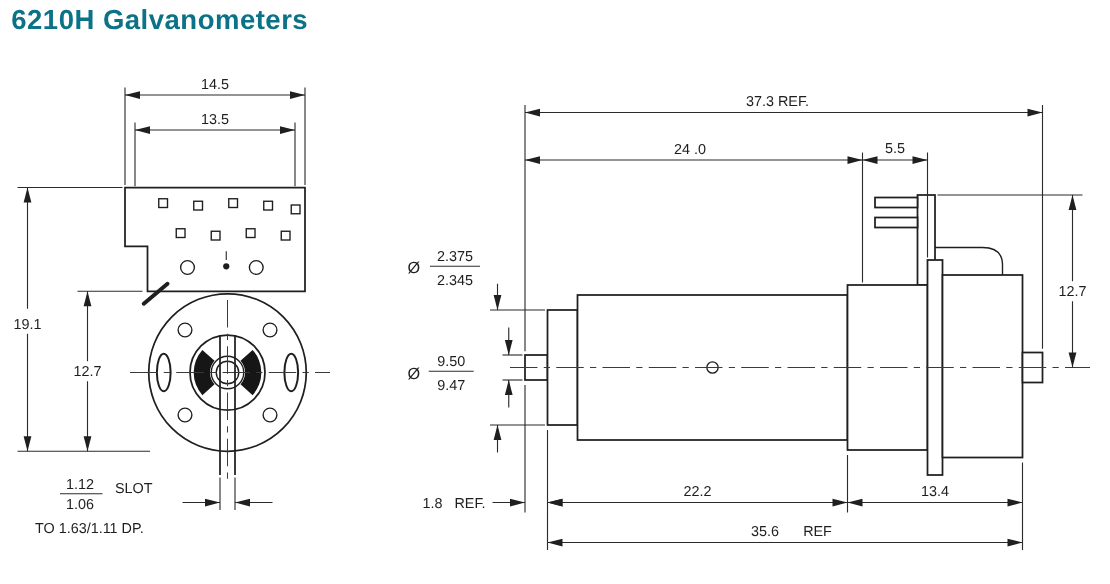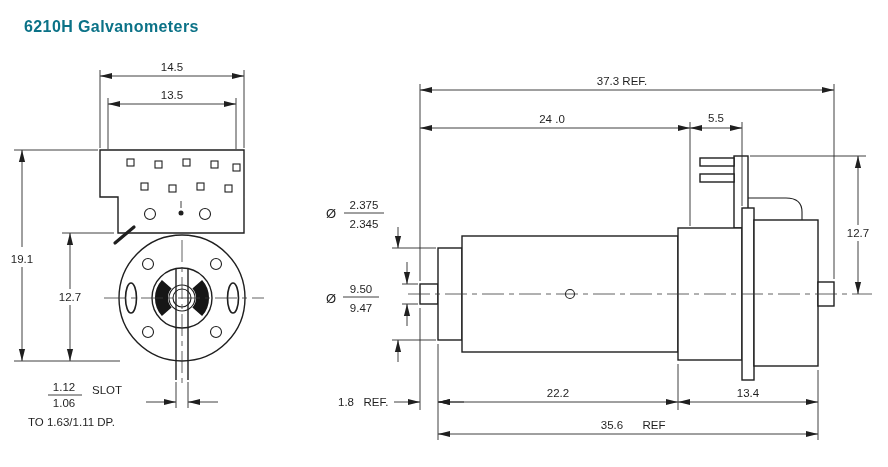--- a/index.html
+++ b/index.html
@@ -1,22 +1,22 @@
 <!DOCTYPE html>
 <html><head>
 <meta charset="utf-8">
 <style>
   html,body { margin:0; padding:0; background:#fff; }
   .stage {
     position:relative; width:888px; height:467px; background:#ffffff;
     font-family:"Liberation Sans", sans-serif; overflow:hidden;
   }
   .page-title {
-    position:absolute; left:8px; top:2px; margin:16px;
-    font-size:16px; font-weight:bold; letter-spacing:.4px;
+    position:absolute; left:8px; top:2px; margin:1px;
+    font-size:22px; font-weight:bold; letter-spacing:.4px;
     font-family:"Liberation Sans", sans-serif;
   }
   svg.drawing { position:absolute; left:0; top:0; }
   .t  { font-family:"Liberation Sans", sans-serif; font-size:11.5px; fill:#1f1f1f; text-anchor:middle; }
   .ts { text-anchor:start; }
   .td { font-size:13px; }
   .dl { stroke:#2b2b2b; stroke-width:0.9; fill:none; }
   .ol { stroke:#1f1f1f; stroke-width:1.4; fill:#ffffff; }
   .o2 { stroke:#1f1f1f; stroke-width:1.1; fill:none; }
   .o3 { stroke:#1f1f1f; stroke-width:1.6; fill:#ffffff; }

